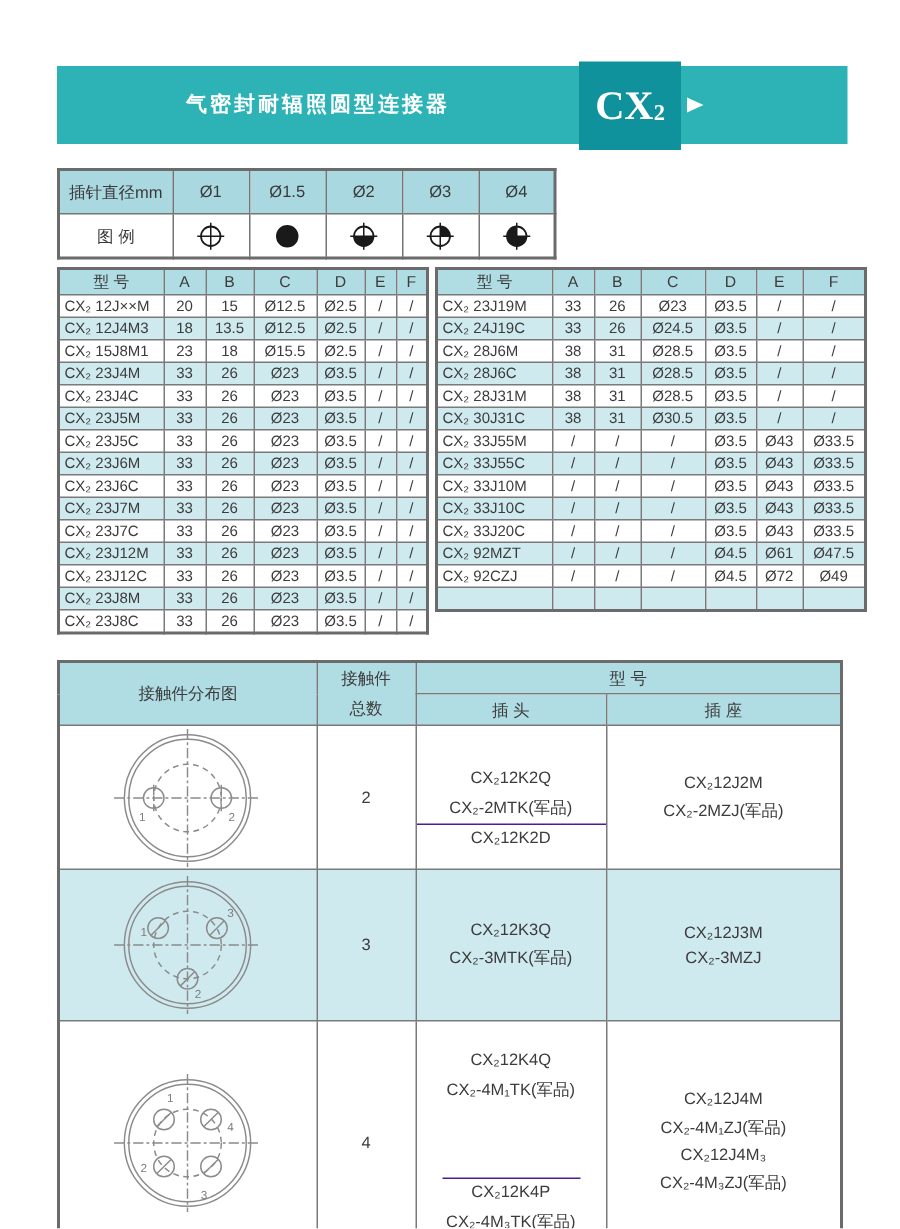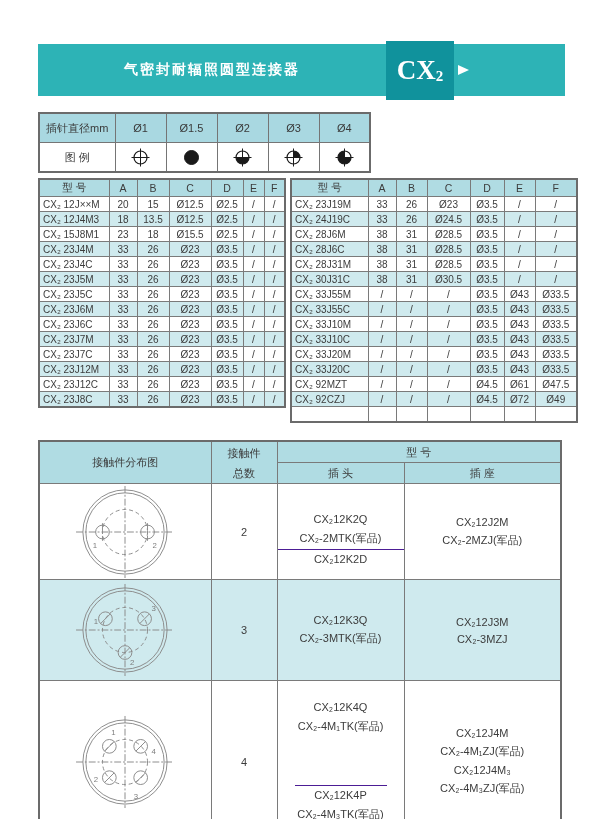--- a/index.html
+++ b/index.html
@@ -284,20 +284,29 @@
         <tr>
           <td class="model">CX₂ 23J12C</td>
           <td>33</td>
           <td>26</td>
           <td>Ø23</td>
           <td>Ø3.5</td>
           <td>/</td>
           <td>/</td>
         </tr>
 
+        <tr>
+          <td class="model">CX₂ 23J8M</td>
+          <td>33</td>
+          <td>26</td>
+          <td>Ø23</td>
+          <td>Ø3.5</td>
+          <td>/</td>
+          <td>/</td>
+        </tr>
 
         <tr>
           <td class="model">CX₂ 23J8C</td>
           <td>33</td>
           <td>26</td>
           <td>Ø23</td>
           <td>Ø3.5</td>
           <td>/</td>
           <td>/</td>
         </tr>
@@ -420,29 +429,20 @@
         <tr>
           <td class="model">CX₂ 33J10C</td>
           <td>/</td>
           <td>/</td>
           <td>/</td>
           <td>Ø3.5</td>
           <td>Ø43</td>
           <td>Ø33.5</td>
         </tr>
 
-        <tr>
-          <td class="model">CX₂ 33J20M</td>
-          <td>/</td>
-          <td>/</td>
-          <td>/</td>
-          <td>Ø3.5</td>
-          <td>Ø43</td>
-          <td>Ø33.5</td>
-        </tr>
 
         <tr>
           <td class="model">CX₂ 33J20C</td>
           <td>/</td>
           <td>/</td>
           <td>/</td>
           <td>Ø3.5</td>
           <td>Ø43</td>
           <td>Ø33.5</td>
         </tr>

